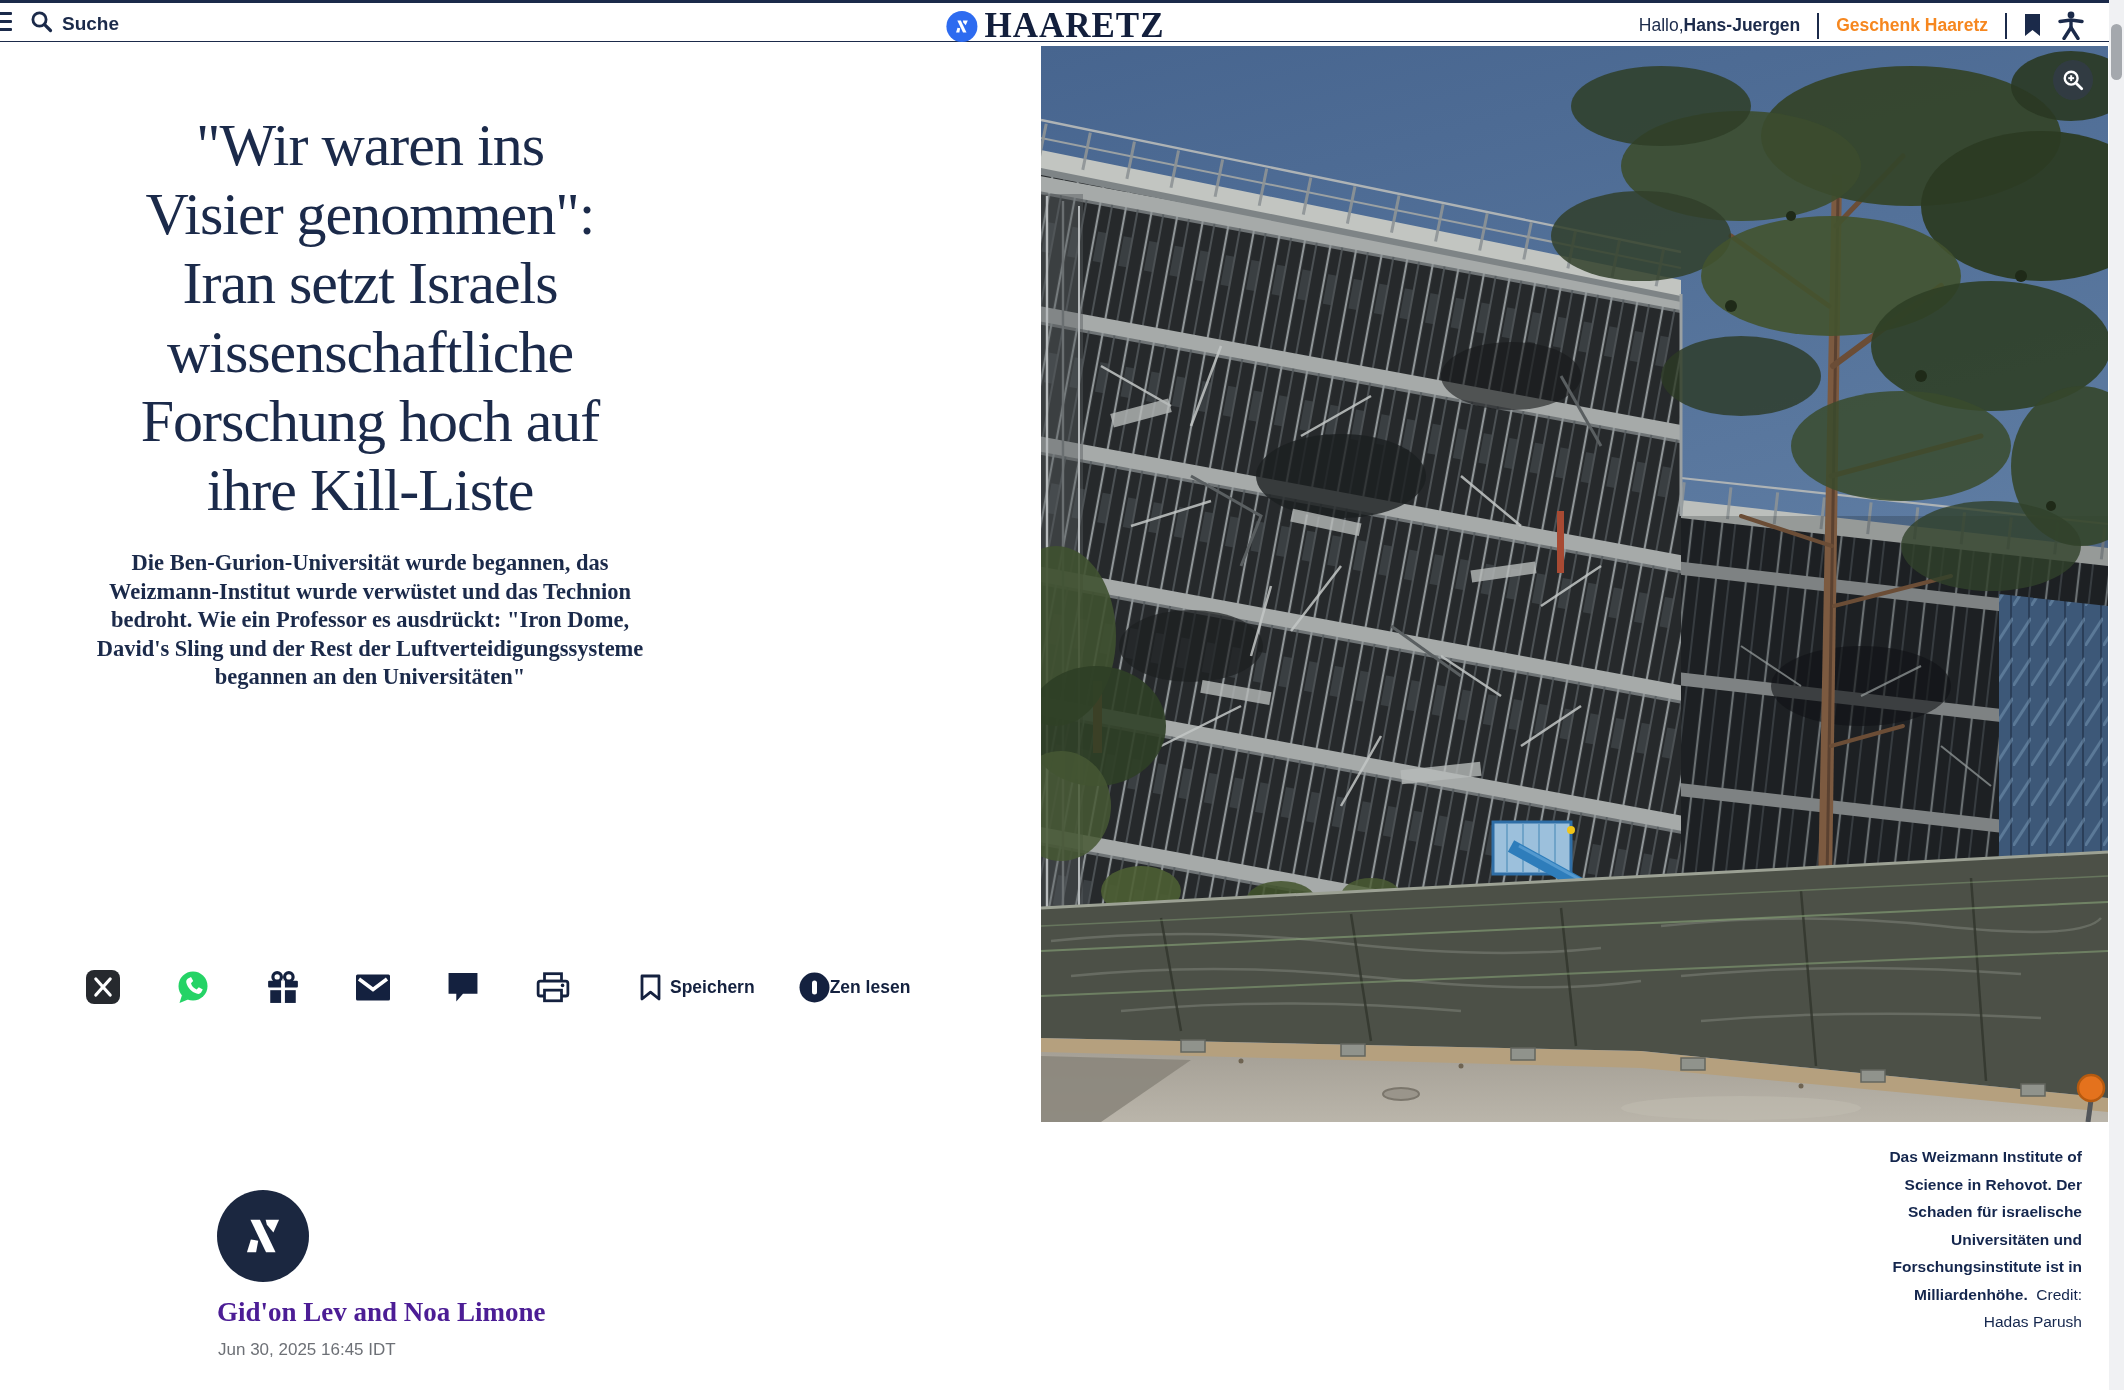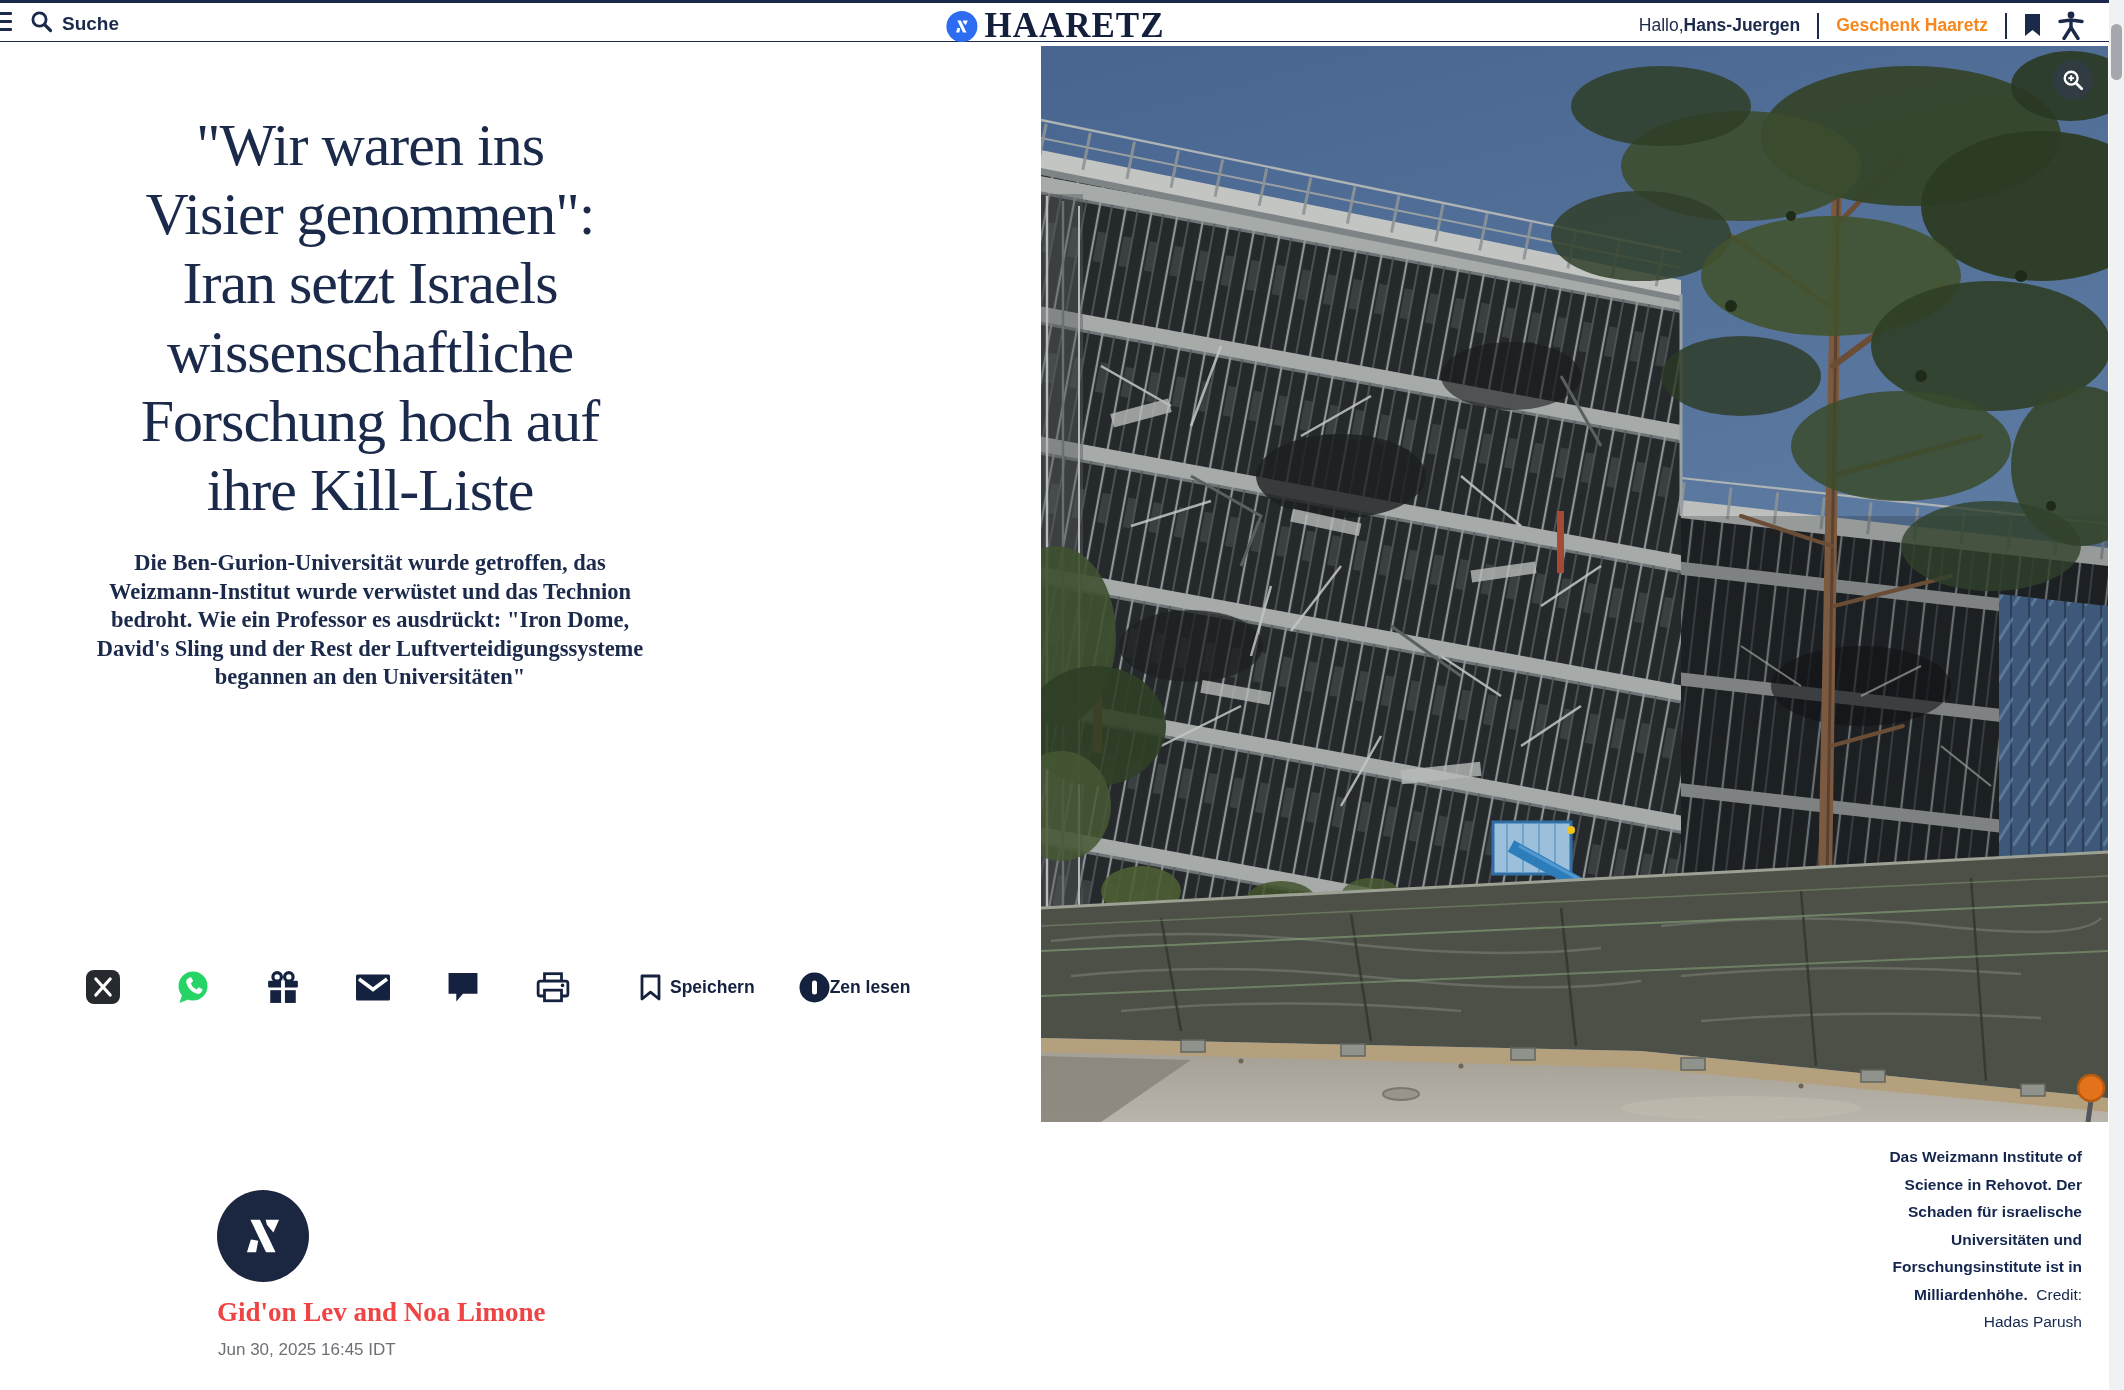--- a/index.html
+++ b/index.html
@@ -36,21 +36,21 @@
   .share-row{position:absolute;top:917px;left:86px;height:48px;display:flex;align-items:center;}
   .share-ic{width:34px;height:48px;margin-right:56px;display:flex;align-items:center;justify-content:center;cursor:pointer;}
   .save-group,.zen-group{display:flex;align-items:center;cursor:pointer;}
   .save-group{margin-left:14px;gap:9px;}
   .zen-group{margin-left:44px;}
   .share-label{font-size:17.5px;font-weight:700;color:#14213f;}
 
   .avatar{position:absolute;top:1144px;left:217px;width:92px;height:92px;border-radius:50%;
           background:#1b2740;display:flex;align-items:center;justify-content:center;cursor:pointer;}
   .author-name{position:absolute;top:1251px;left:217px;font-family:"Liberation Serif",serif;
-               font-weight:700;font-size:27px;color:#ef4444;cursor:pointer;}
+               font-weight:700;font-size:27px;color:#4c1d95;cursor:pointer;}
   .article-date{position:absolute;top:1294px;left:218px;font-size:17px;color:#6d7076;}
 
   
   .photo{position:absolute;left:1041px;top:46px;width:1067px;height:1076px;overflow:hidden;background:#587aa5;cursor:pointer;}
   .photo svg{display:block;}
   .zoom-btn{position:absolute;left:1012px;top:14px;width:40px;height:40px;border-radius:50%;
             background:rgba(50,60,71,.85);display:flex;align-items:center;justify-content:center;cursor:pointer;z-index:3;}
 
   .caption{position:absolute;top:1143px;left:1862px;width:220px;text-align:right;
            font-size:15.5px;line-height:27.5px;color:#14264d;font-weight:700;}
@@ -118,21 +118,21 @@
     <h1 class="headline" style="margin:0;">
       <span>"Wir waren ins</span>
       <span>Visier genommen":</span>
       <span>Iran setzt Israels</span>
       <span>wissenschaftliche</span>
       <span>Forschung hoch auf</span>
       <span>ihre Kill-Liste</span>
     </h1>
 
     <div class="subhead">
-      <span>Die Ben-Gurion-Universität wurde getroffen, das</span>
+      <span>Die Ben-Gurion-Universität wurde begannen, das</span>
       <span>Weizmann-Institut wurde verwüstet und das Technion</span>
       <span>bedroht. Wie ein Professor es ausdrückt: "Iron Dome,</span>
       <span>David's Sling und der Rest der Luftverteidigungssysteme</span>
       <span>begannen an den Universitäten"</span>
     </div>
 
     <div class="share-row">
       <span class="share-ic">
         <svg width="36" height="36" viewBox="0 0 38 38">
           <rect x="0" y="0" width="38" height="38" rx="9" fill="#26292e"></rect>

